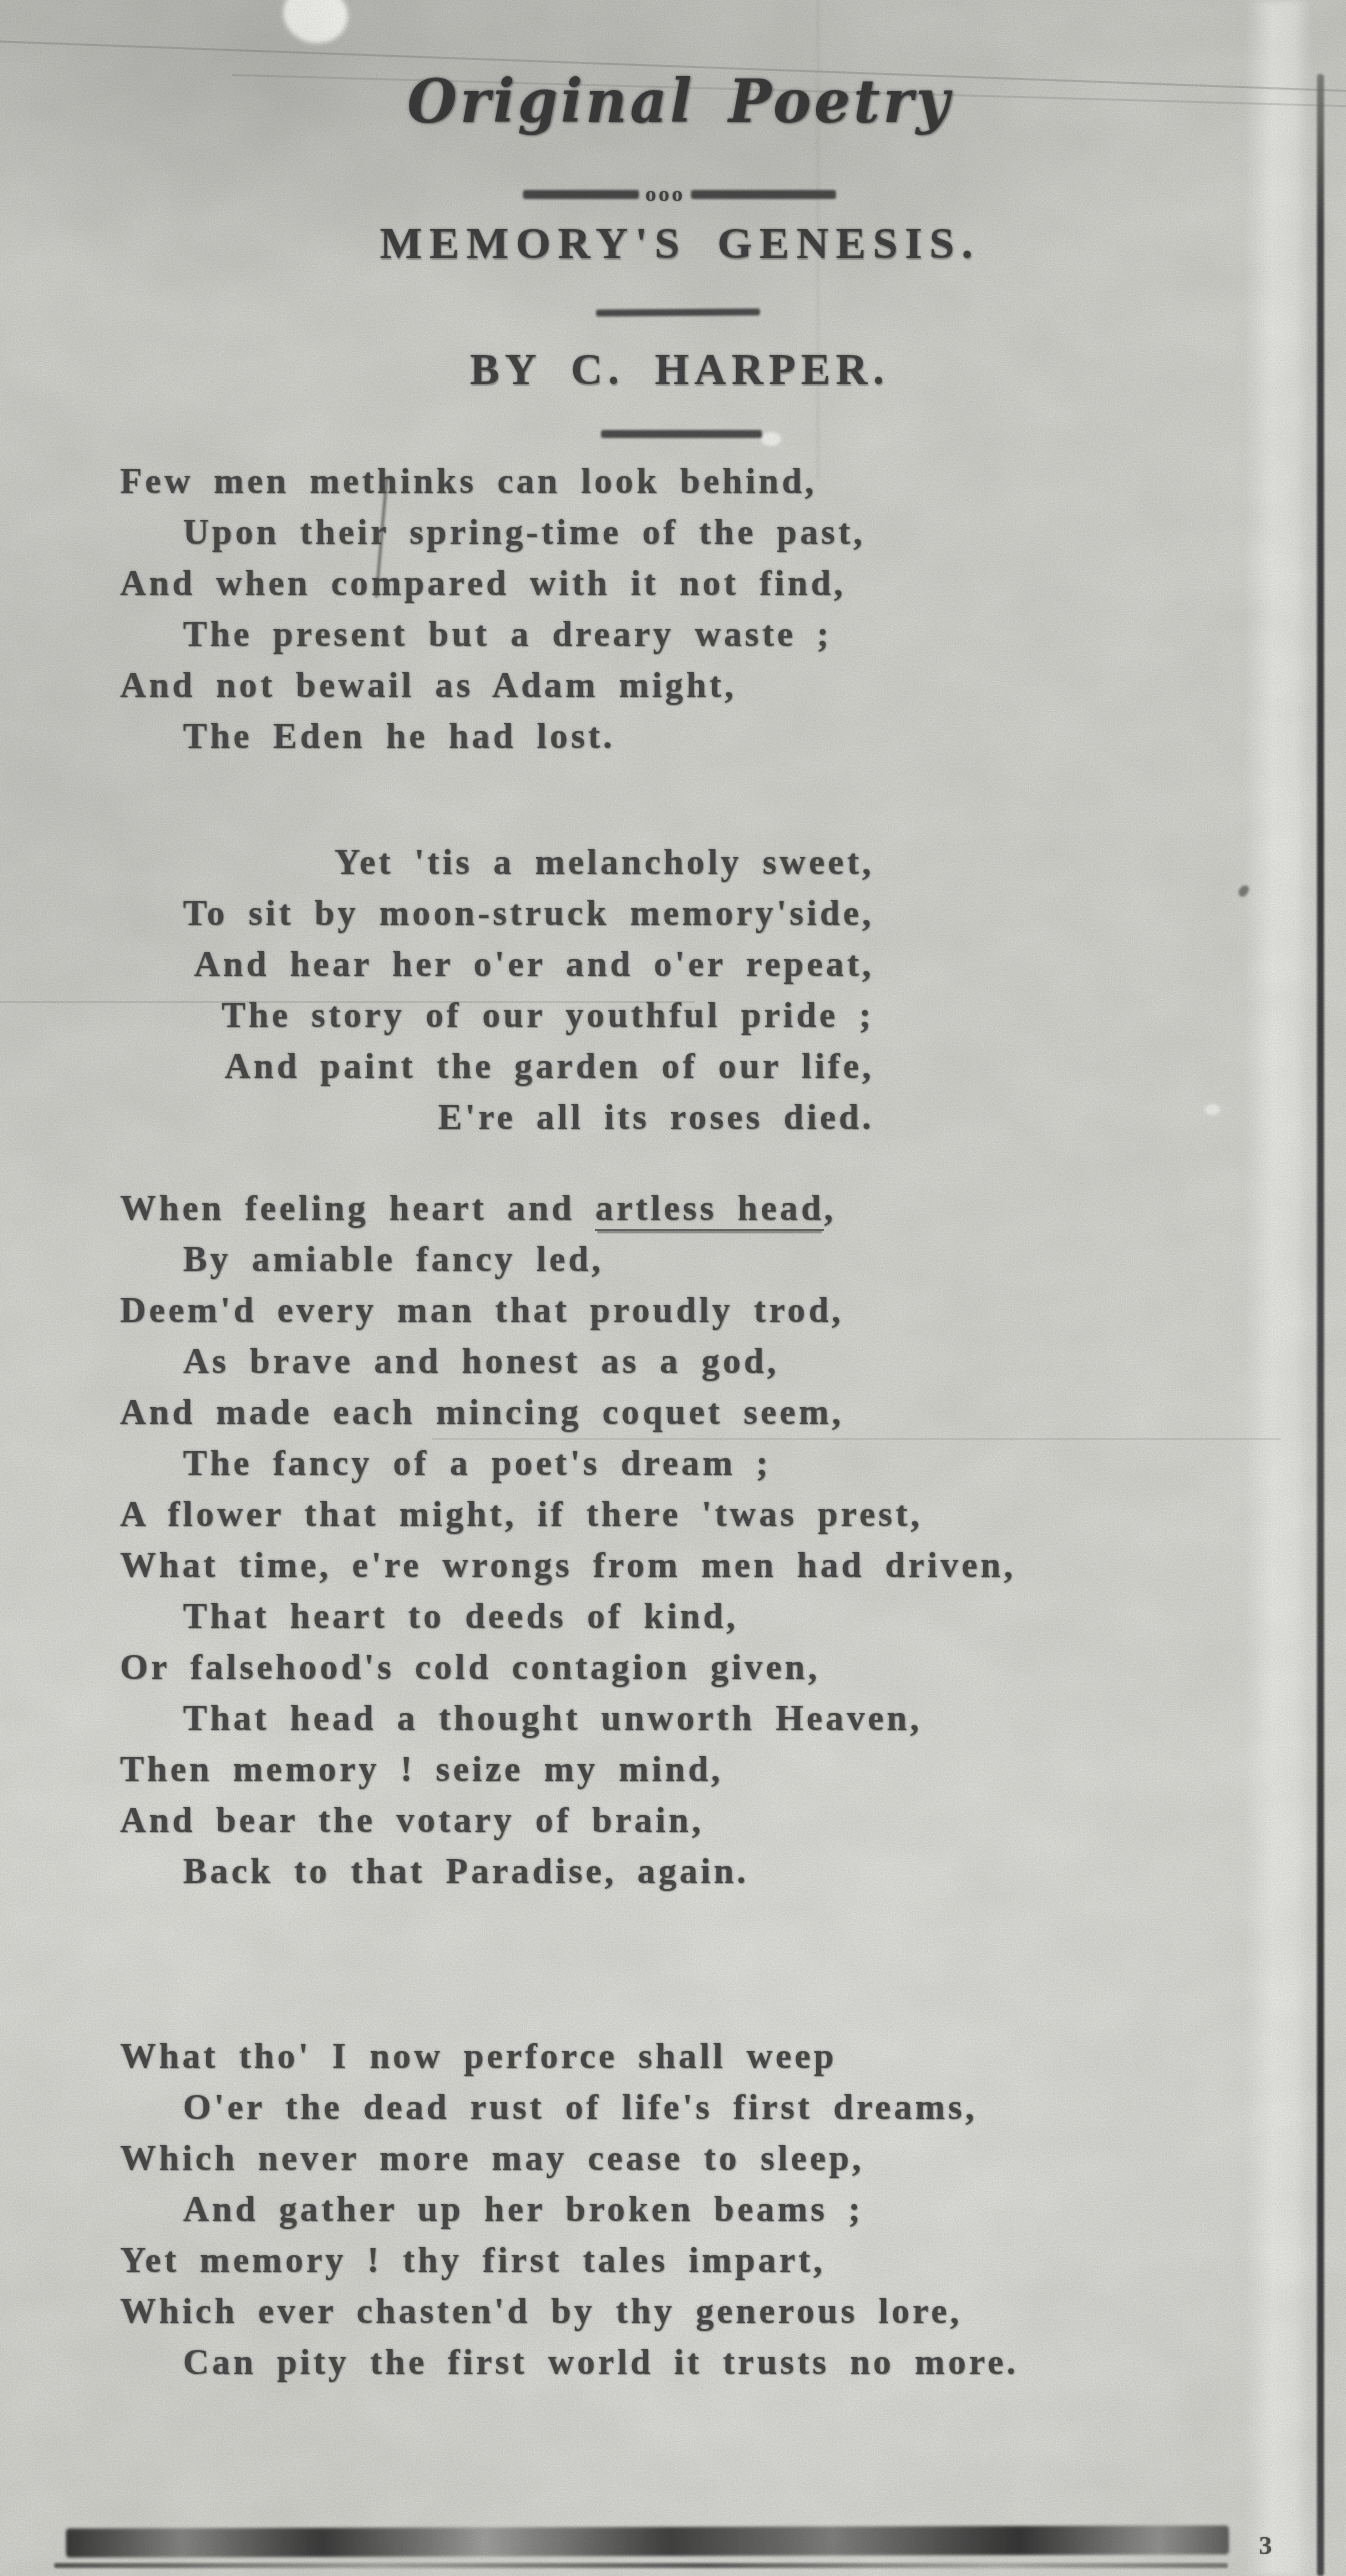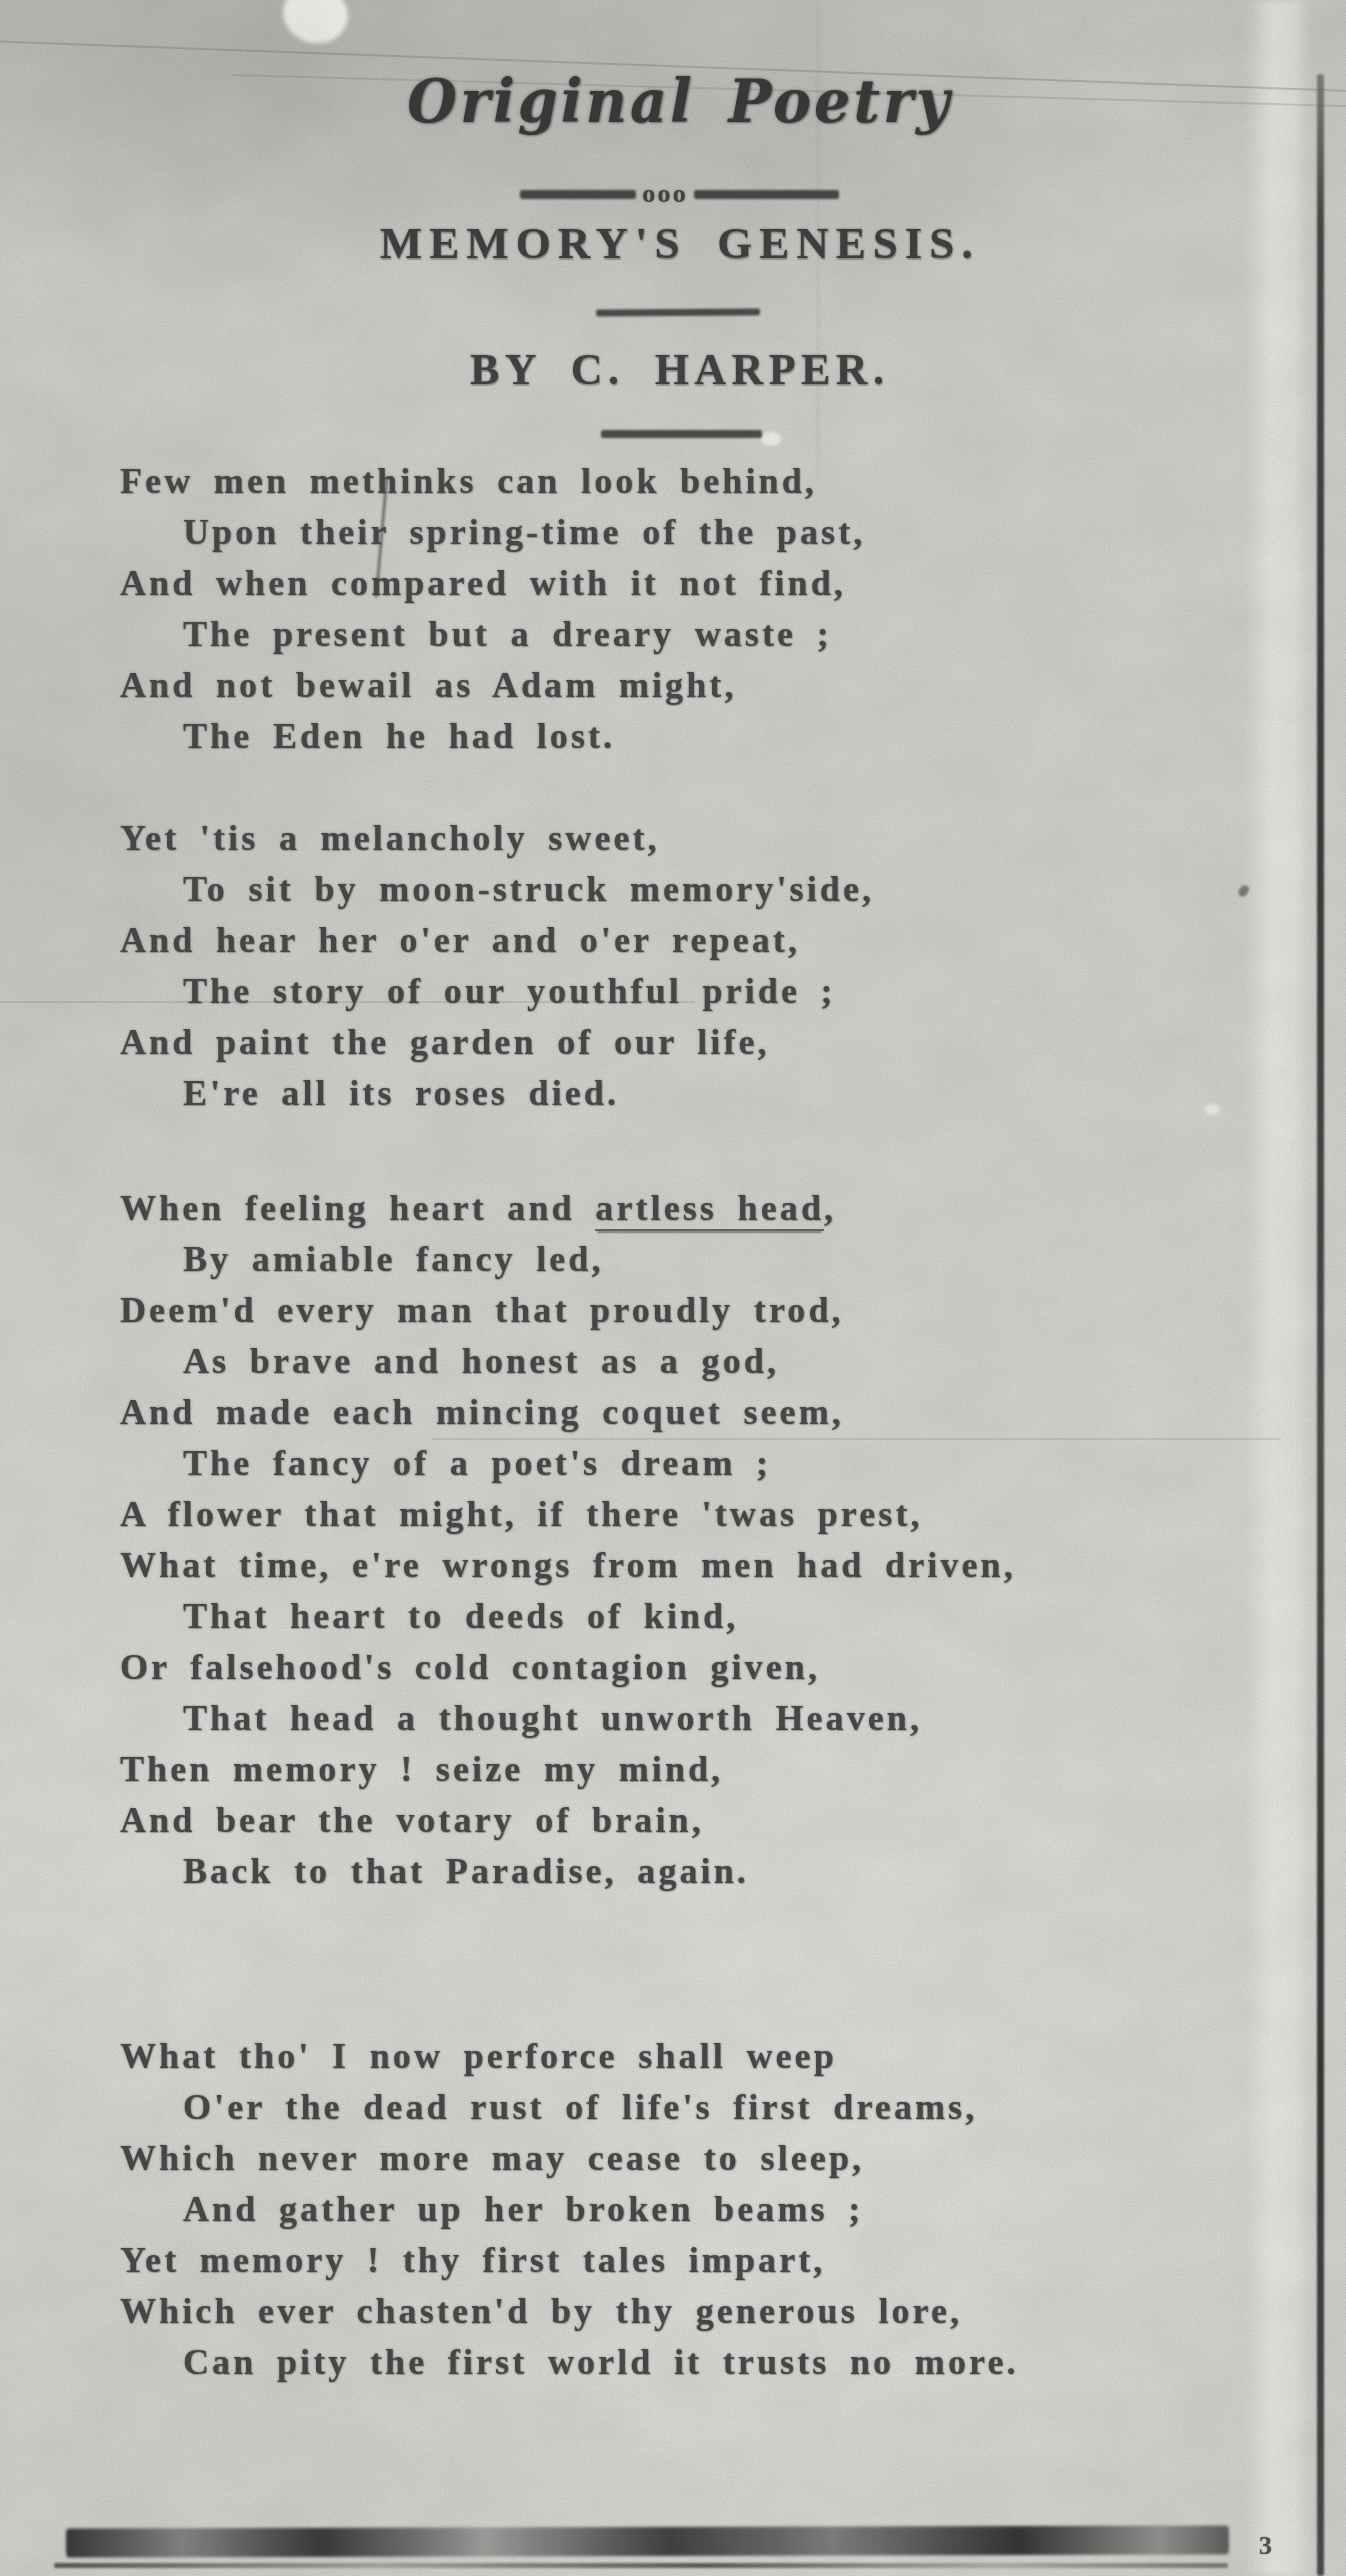--- a/index.html
+++ b/index.html
@@ -64,21 +64,21 @@
     filter:blur(0.5px);
     transform:scaleY(1.04);
   }
   .divider-row{
     top:179px;display:flex;align-items:center;justify-content:center;
   }
   .dash{height:8.5px;background:#4c4c4c;filter:blur(0.8px);border-radius:2.3px;}
   .dash.left{width:116px;}
   .dash.right{width:145px;}
   .ooo{
-    font-weight:700;font-size:26px;line-height:31px;color:#474747;
+    font-weight:700;font-size:22px;line-height:31px;color:#474747;
     letter-spacing:2.3px;margin:0 6.2px;position:relative;top:-1.5px;
     text-shadow:0 0 2.3px rgba(70,70,70,.6);filter:blur(0.5px);
   }
   .poem-title{
     top:216px;
     font-weight:700;font-size:45px;line-height:54px;color:#434343;
     letter-spacing:7px;word-spacing:12.4px;
     text-shadow:0 0 2.3px rgba(70,70,70,.65),0.8px 1.5px 0.8px rgba(100,100,100,.4);
     filter:blur(0.5px);
   }
@@ -88,21 +88,21 @@
   .byline{
     top:343px;
     font-weight:700;font-size:44px;line-height:54px;color:#464646;
     letter-spacing:5.4px;word-spacing:14px;
     text-shadow:0 0 2.3px rgba(70,70,70,.6),0.8px 1.5px 0.8px rgba(100,100,100,.4);
     filter:blur(0.5px);
   }
   
   .stanza{position:absolute;left:120px;z-index:4;}
   .stanza.s1{top:456px;}
-  .stanza.s2{top:813px;}
+  .stanza.s2{top:837px;text-align:right;}
   .stanza.s3{top:1171px;margin-top:12px;}
   .stanza.s4{top:1540px;}
   .stanza.s5{top:2031px;}
   .line{
     font-weight:700;font-size:36px;line-height:51px;color:#4c4c4c;
     letter-spacing:3.1px;word-spacing:8.5px;white-space:nowrap;
     text-shadow:0 0 2.3px rgba(75,75,75,.55),0.8px 0.8px 0 rgba(110,110,110,.35);
     filter:blur(0.4px);
   }
   .line.indent{padding-left:63px;}

